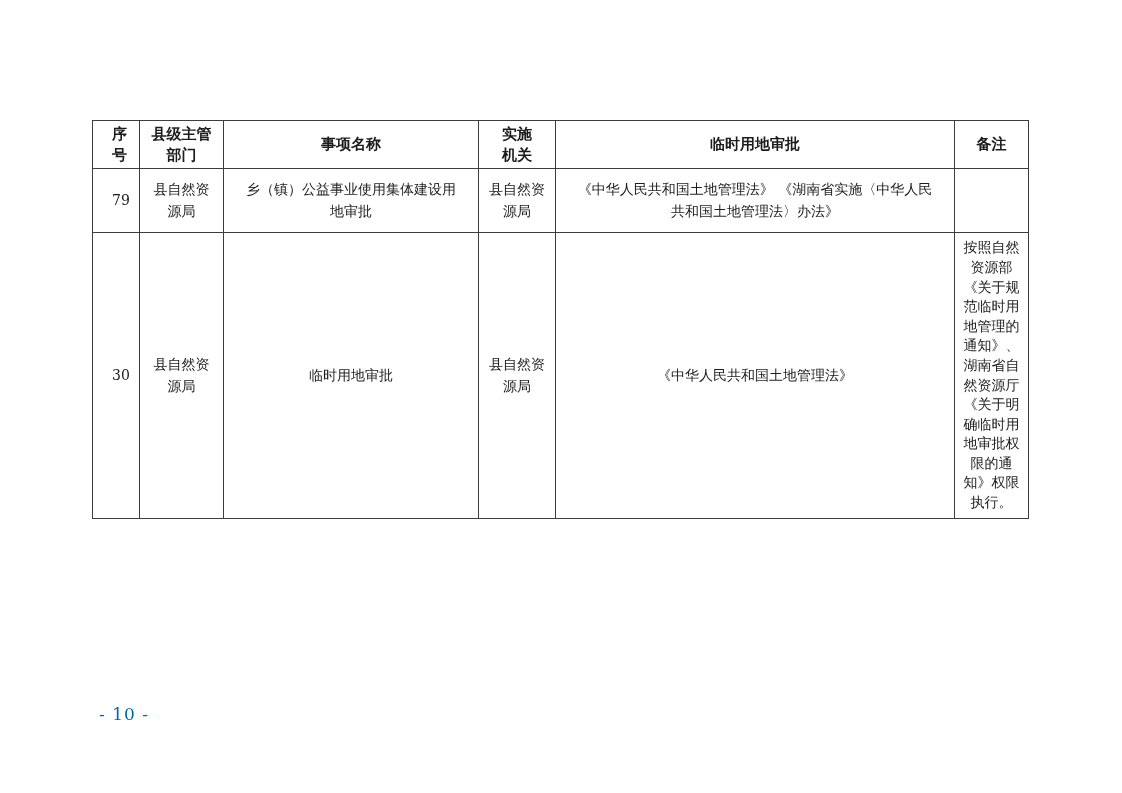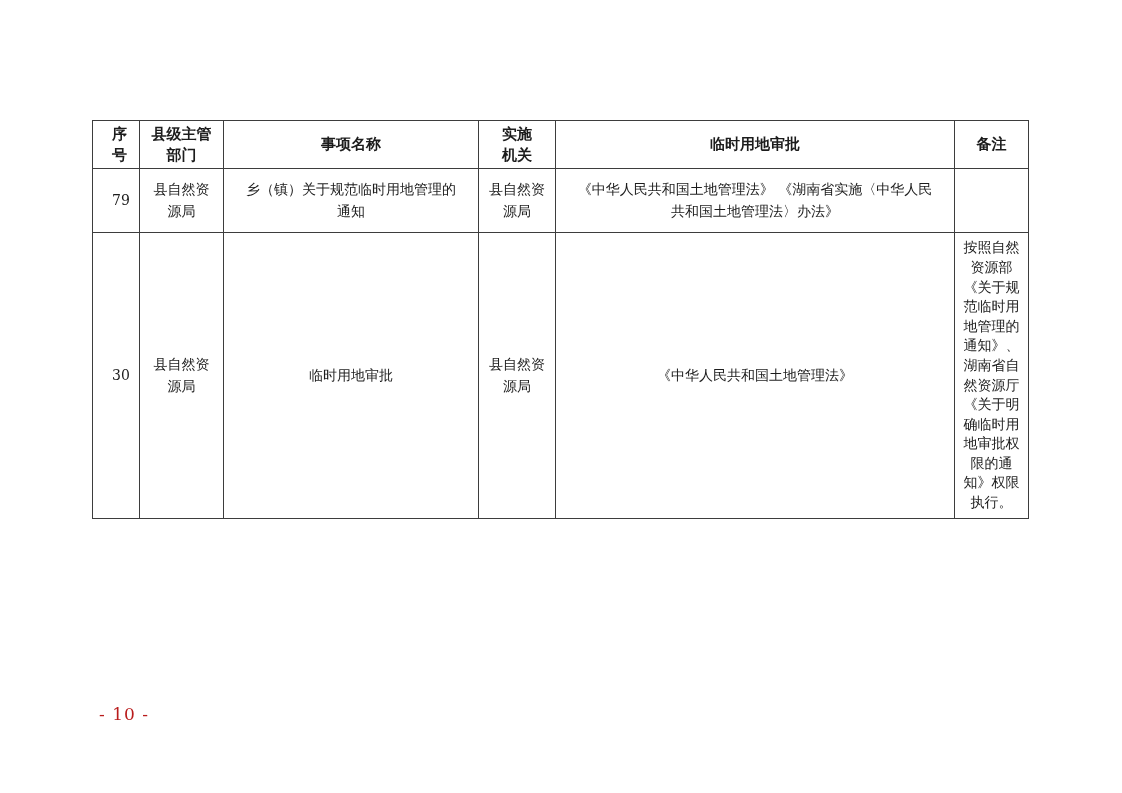--- a/index.html
+++ b/index.html
@@ -56,21 +56,21 @@
   tr.r1 { height: 64px; }
   tr.r2 { height: 63px; }
   tr.r3 { height: 286px; }
 
   .page-number {
     position: absolute;
     left: 99px;
     top: 704px;
     font-size: 17px;
     letter-spacing: 1px;
-    color: #b91c1c;
+    color: #0369a1;
   }
 </style>
 </head>
 <body>
 
 <div class="page">
 
   <table class="approval-table">
     <colgroup>
       <col style="width:47px">
@@ -87,21 +87,21 @@
         <th>事项名称</th>
         <th>实施机关</th>
         <th>临时用地审批</th>
         <th>备注</th>
       </tr>
     </thead>
     <tbody>
       <tr class="r1">
         <td>79</td>
         <td>县自然资源局</td>
-        <td>乡（镇）关于规范临时用地管理的通知</td>
+        <td>乡（镇）公益事业使用集体建设用地审批</td>
         <td>县自然资源局</td>
         <td>《中华人民共和国土地管理法》 《湖南省实施〈中华人民共和国土地管理法〉办法》</td>
         <td></td>
       </tr>
       <tr class="r3">
         <td>30</td>
         <td>县自然资源局</td>
         <td>临时用地审批</td>
         <td>县自然资源局</td>
         <td>《中华人民共和国土地管理法》</td>

